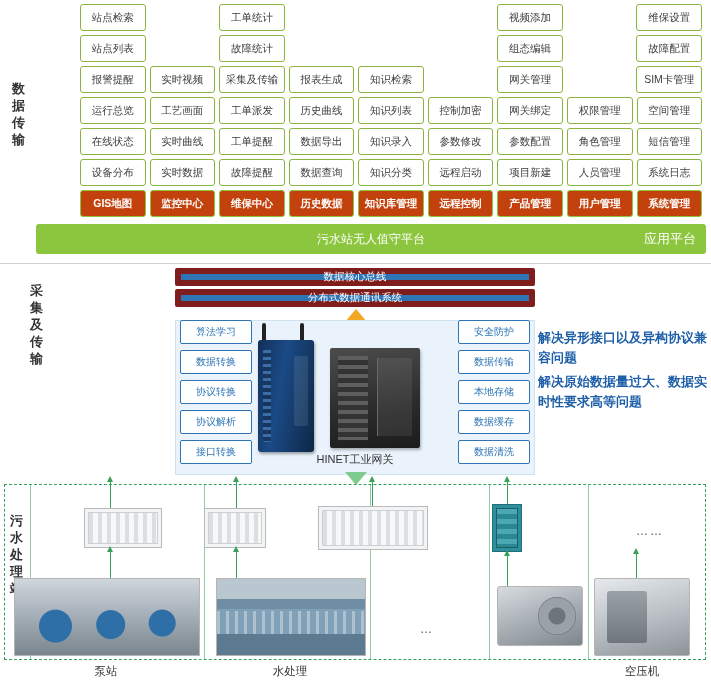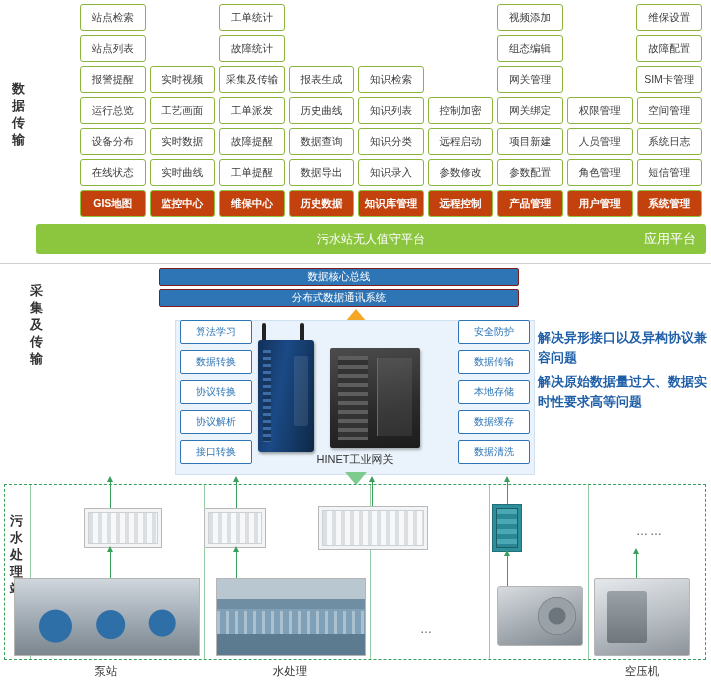--- a/index.html
+++ b/index.html
@@ -113,31 +113,31 @@
     left: 0;
     width: 711px;
     height: 1px;
     background: #cfcfcf;
   }
   #divider-1 { top: 263px; }
 
   
   .bus-bar {
     position: absolute;
-    left: 159px;
+    left: 175px;
     width: 360px;
     height: 18px;
     background: #2e75b6;
     border-radius: 2px;
     color: #fff;
     font-size: 10.5px;
     display: flex;
     align-items: center;
     justify-content: center;
-    border: 1px solid #7f1d1d;
+    border: 6px solid #7f1d1d;
     box-sizing: border-box;
   }
   #bus-core { top: 268px; }
   #bus-dist { top: 289px; }
 
   .bus-arrow {
     position: absolute;
     left: 345px;
     top: 309px;
     width: 0; height: 0;
@@ -442,42 +442,42 @@
         <div class="cell">工艺画面</div>
         <div class="cell">工单派发</div>
         <div class="cell">历史曲线</div>
         <div class="cell">知识列表</div>
         <div class="cell">控制加密</div>
         <div class="cell">网关绑定</div>
         <div class="cell">权限管理</div>
         <div class="cell">空间管理</div>
       </div>
       <div class="grid-row">
+        <div class="cell">在线状态</div>
+        <div class="cell">实时曲线</div>
+        <div class="cell">工单提醒</div>
+        <div class="cell">数据导出</div>
+        <div class="cell">知识录入</div>
+        <div class="cell">参数修改</div>
+        <div class="cell">参数配置</div>
+        <div class="cell">角色管理</div>
+        <div class="cell">短信管理</div>
+      </div>
+      <div class="grid-row">
         <div class="cell">设备分布</div>
         <div class="cell">实时数据</div>
         <div class="cell">故障提醒</div>
         <div class="cell">数据查询</div>
         <div class="cell">知识分类</div>
         <div class="cell">远程启动</div>
         <div class="cell">项目新建</div>
         <div class="cell">人员管理</div>
         <div class="cell">系统日志</div>
       </div>
       <div class="grid-row">
-        <div class="cell">在线状态</div>
-        <div class="cell">实时曲线</div>
-        <div class="cell">工单提醒</div>
-        <div class="cell">数据导出</div>
-        <div class="cell">知识录入</div>
-        <div class="cell">参数修改</div>
-        <div class="cell">参数配置</div>
-        <div class="cell">角色管理</div>
-        <div class="cell">短信管理</div>
-      </div>
-      <div class="grid-row">
         <div class="cell filled">GIS地图</div>
         <div class="cell filled">监控中心</div>
         <div class="cell filled">维保中心</div>
         <div class="cell filled">历史数据</div>
         <div class="cell filled">知识库管理</div>
         <div class="cell filled">远程控制</div>
         <div class="cell filled">产品管理</div>
         <div class="cell filled">用户管理</div>
         <div class="cell filled">系统管理</div>
       </div>

